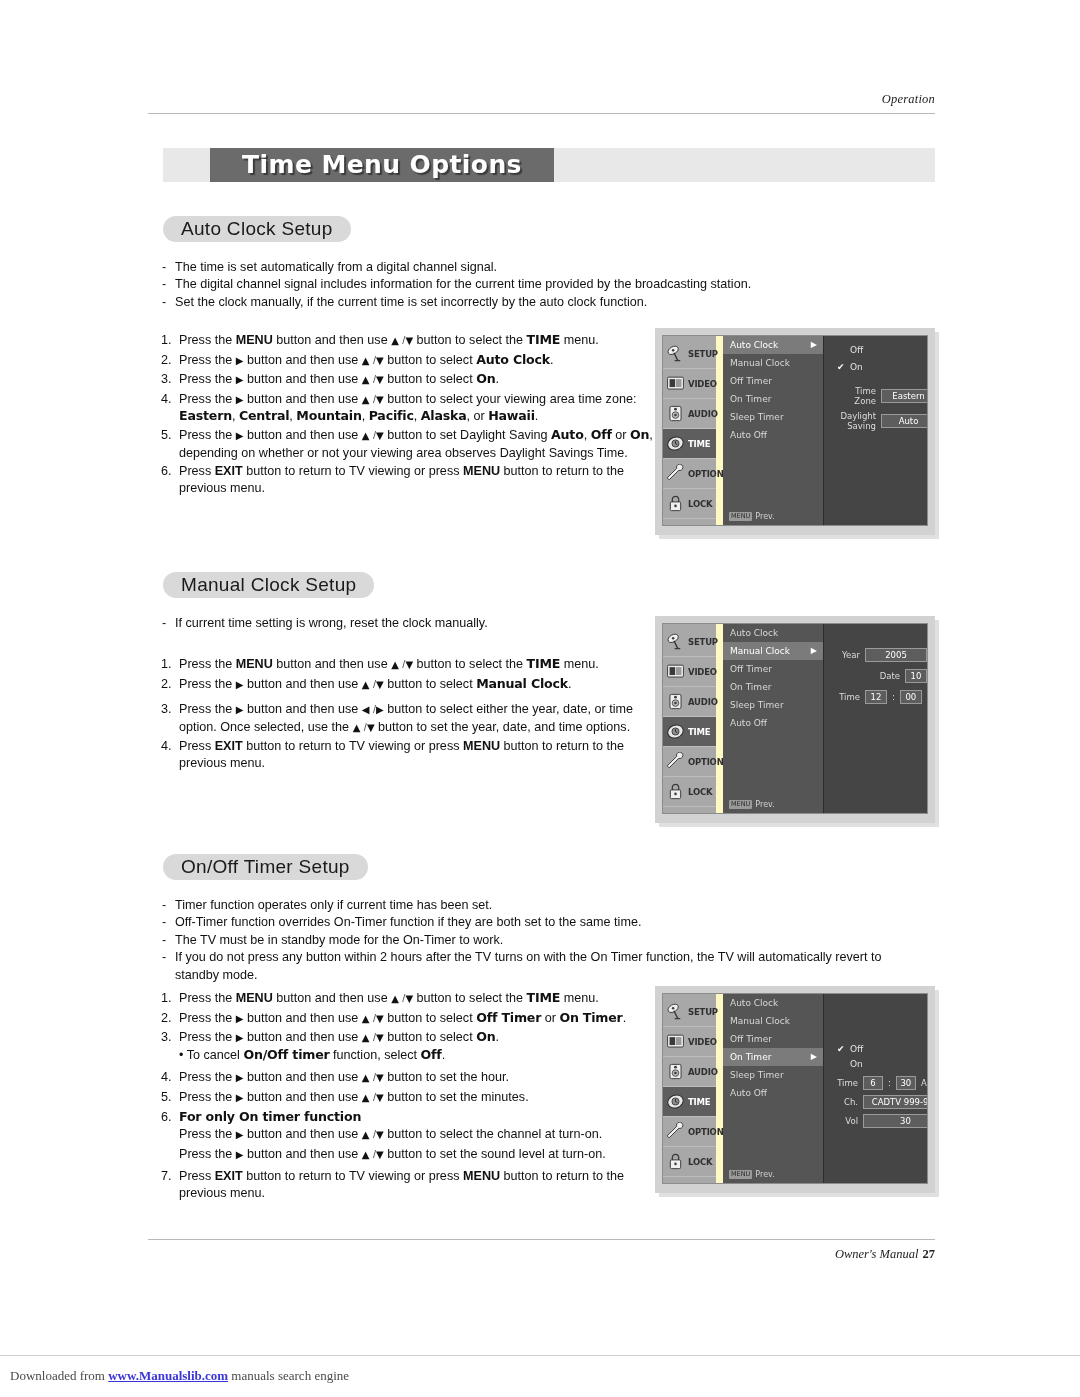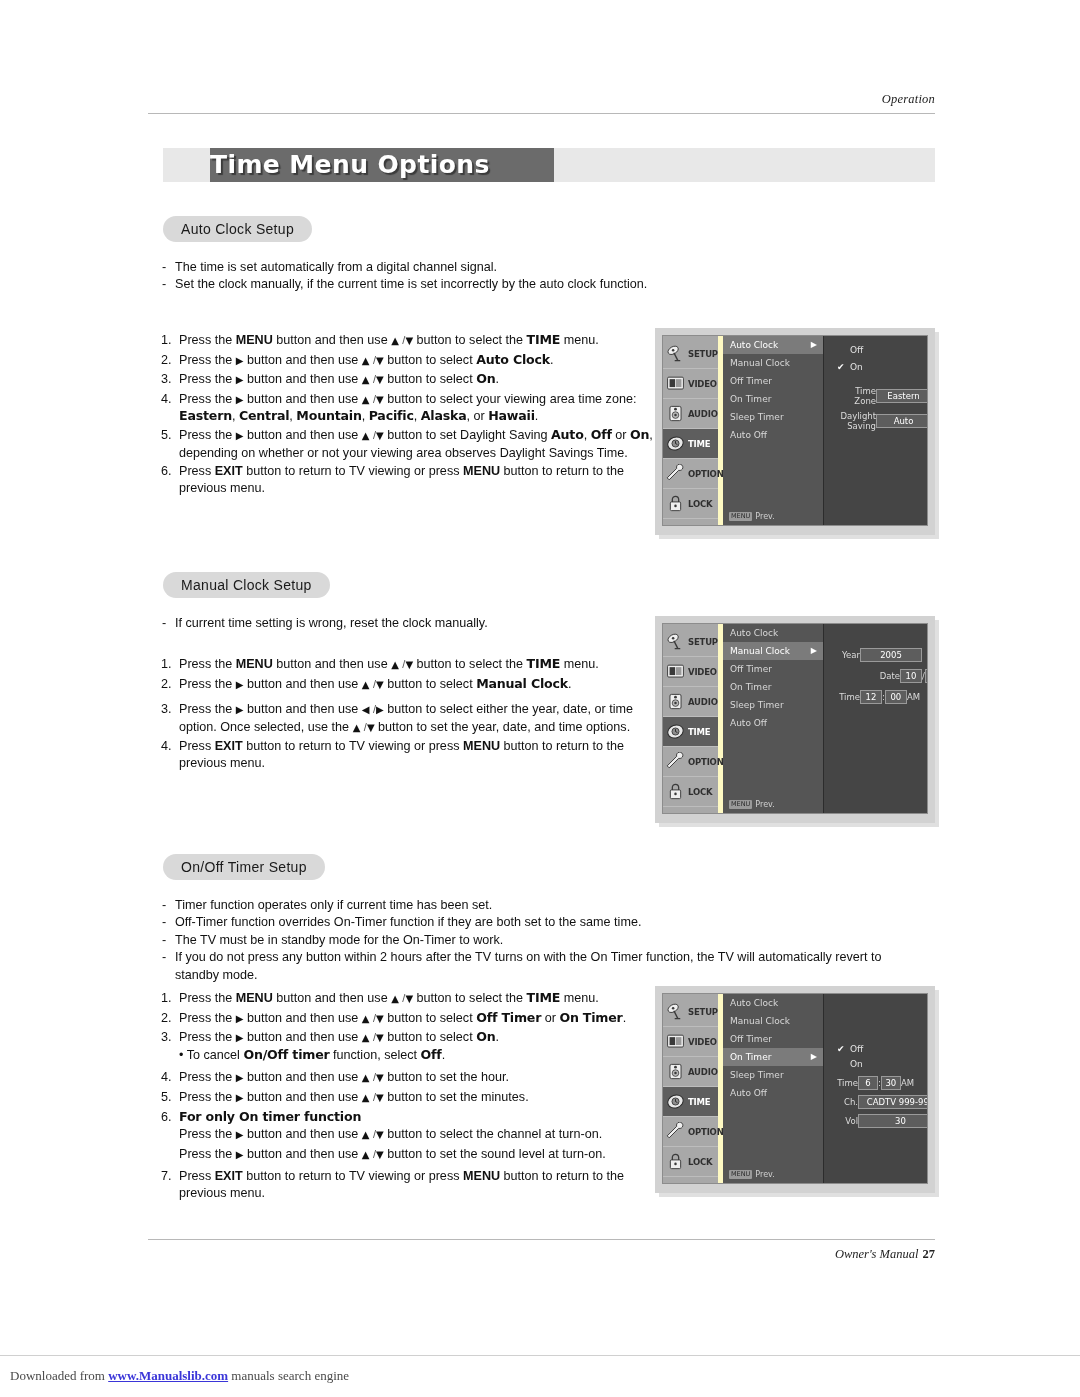--- a/index.html
+++ b/index.html
@@ -60,37 +60,38 @@
     width: 344px;
     height: 34px;
     background: #6b6b6b;
   }
   .title-text {
     position: absolute;
     left: 0; top: 0;
     width: 344px;
     height: 34px;
     line-height: 33px;
+    text-align: center;
     color: #ffffff;
     font-size: 25px;
     font-weight: bold;
     font-family: "DejaVu Sans", sans-serif;
     letter-spacing: .4px;
     text-shadow: 2px 2px 1px rgba(0,0,0,.45);
   }
 
   
   .pill {
     position: absolute;
     background: #d9d9d9;
     border-radius: 14px;
     height: 26px;
     line-height: 26px;
     padding: 0 18px;
-    font-size: 14px;
+    font-size: 19px;
     color: #1a1a1a;
     letter-spacing: .3px;
     white-space: nowrap;
   }
 
   
   .bullets {
     position: absolute;
     font-size: 12.6px;
     line-height: 16.4px;
@@ -207,21 +208,21 @@
     box-sizing: border-box;
     overflow: hidden;
   }
   .osd-side {
     width: 60px;
     background: #a8a8a8;
     display: flex;
     flex-direction: column;
     padding-top: 3px;
     box-sizing: border-box;
-    border-right: 5px solid #fef9c3;
+    border-right: 7px solid #fef9c3;
     flex: 0 0 60px;
   }
   .osd-side-item {
     height: 30px;
     display: flex;
     align-items: center;
     gap: 3px;
     padding-left: 3px;
     border-bottom: 1px solid #bdbdbd;
     box-sizing: border-box;
@@ -306,20 +307,21 @@
     position: absolute;
     left: 5px;
     top: 0;
     color: #ffffff;
     font-size: 9px;
   }
   .osd-field {
     display: flex;
     align-items: center;
     margin-top: 5px;
+    gap: 5px;
   }
   .osd-field-label {
     font-size: 8.5px;
     color: #dcdcdc;
     font-family: "DejaVu Sans", sans-serif;
     text-align: right;
     line-height: 10px;
   }
   .osd-box {
     background: #5d5d5d;
@@ -348,20 +350,21 @@
 
   <div class="title-band"></div>
   <div class="title-box">
     <div class="title-text">Time Menu Options</div>
   </div>
 
   <div class="pill" style="left:163px; top:216px;">Auto Clock Setup</div>
 
   <div class="bullets" style="left:161px; top:259px; width:640px;">
     <span class="row">The time is set automatically from a digital channel signal.</span>
+    <span class="row">The digital channel signal includes information for the current time provided by the broadcasting station.</span>
     <span class="row">Set the clock manually, if the current time is set incorrectly by the auto clock function.</span>
   </div>
 
   <div class="steps" style="left:161px; top:332px; width:492px;">
     <span class="step tight"><span class="num">1.</span>Press the <b>MENU</b> button and then use <span class="arrow">▲</span> <span class="sl">/</span><span class="arrow">▼</span> button to select the <span class="bs">TIME</span> menu.</span>
     <span class="step tight"><span class="num">2.</span>Press the <span class="arrow">▶</span> button and then use <span class="arrow">▲</span> <span class="sl">/</span><span class="arrow">▼</span> button to select <span class="bs">Auto Clock</span>.</span>
     <span class="step tight"><span class="num">3.</span>Press the <span class="arrow">▶</span> button and then use <span class="arrow">▲</span> <span class="sl">/</span><span class="arrow">▼</span> button to select <span class="bs">On</span>.</span>
     <span class="step tight"><span class="num">4.</span>Press the <span class="arrow">▶</span> button and then use <span class="arrow">▲</span> <span class="sl">/</span><span class="arrow">▼</span> button to select your viewing area time zone: <span class="bs">Eastern</span>, <span class="bs">Central</span>, <span class="bs">Mountain</span>, <span class="bs">Pacific</span>, <span class="bs">Alaska</span>, or <span class="bs">Hawaii</span>.</span>
     <span class="step tight"><span class="num">5.</span>Press the <span class="arrow">▶</span> button and then use <span class="arrow">▲</span> <span class="sl">/</span><span class="arrow">▼</span> button to set Daylight Saving <span class="bs">Auto</span>, <span class="bs">Off</span> or <span class="bs">On</span>, depending on whether or not your viewing area observes Daylight Savings Time.</span>
     <span class="step tight"><span class="num">6.</span>Press <b>EXIT</b> button to return to TV viewing or press <b>MENU</b> button to return to the previous menu.</span>

